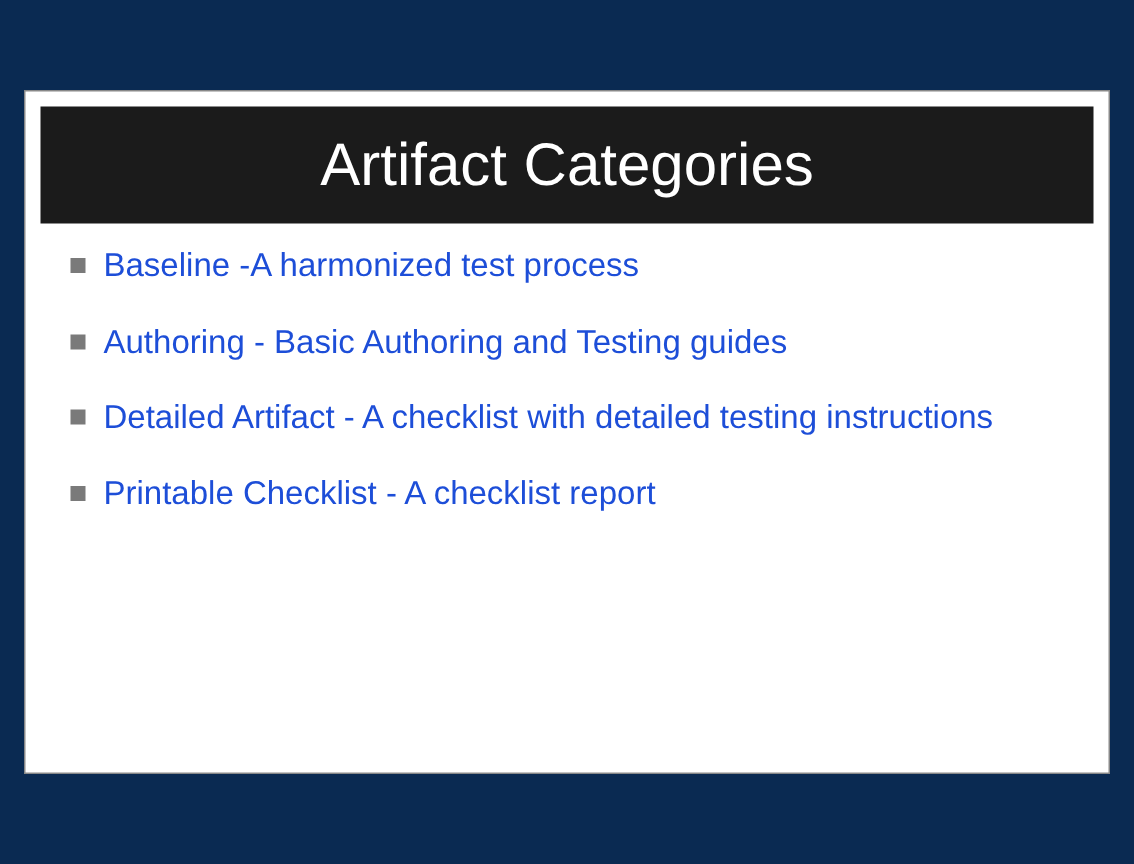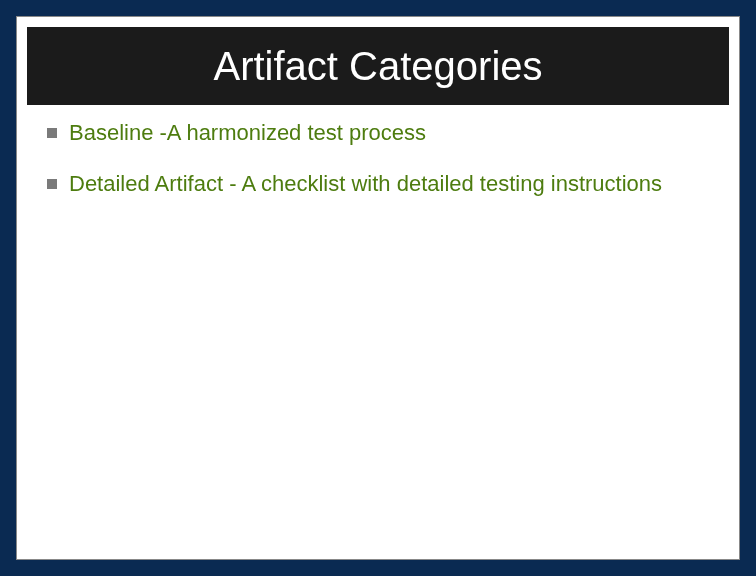--- a/index.html
+++ b/index.html
@@ -6,21 +6,21 @@
   html, body { width: 756px; height: 576px; }
   body {
     background: #0a2a52;
     font-family: Arial, Helvetica, sans-serif;
     display: flex;
     align-items: center;
     justify-content: center;
   }
   .slide {
     width: 724px;
-    height: 544px;
+    height: 456px;
     background: #ffffff;
     border: 1px solid #888;
     position: relative;
   }
   .title-bar {
     margin: 10px 10px 0 10px;
     background: #1b1b1b;
     height: 78px;
     display: flex;
     align-items: center;
@@ -41,35 +41,43 @@
   }
   .bullet-icon {
     flex: 0 0 auto;
     width: 10px;
     height: 10px;
     background: #7a7a7a;
     margin-top: 9px;
     margin-right: 12px;
   }
   .bullet-text {
-    color: #4d7c0f;
+    color: #1d4ed8;
     font-size: 22px;
     line-height: 1.3;
   }
 </style>
 </head>
 <body>
 
 <div class="slide">
   <div class="title-bar">
     <h1 class="title">Artifact Categories</h1>
   </div>
   <div class="content">
     <div class="bullet-item">
       <span class="bullet-icon"></span>
       <span class="bullet-text">Baseline -A harmonized test process</span>
     </div>
     <div class="bullet-item">
       <span class="bullet-icon"></span>
+      <span class="bullet-text">Authoring - Basic Authoring and Testing guides</span>
+    </div>
+    <div class="bullet-item">
+      <span class="bullet-icon"></span>
       <span class="bullet-text">Detailed Artifact - A checklist with detailed testing instructions</span>
+    </div>
+    <div class="bullet-item">
+      <span class="bullet-icon"></span>
+      <span class="bullet-text">Printable Checklist - A checklist report</span>
     </div>
   </div>
 </div>
 
 </body></html>

